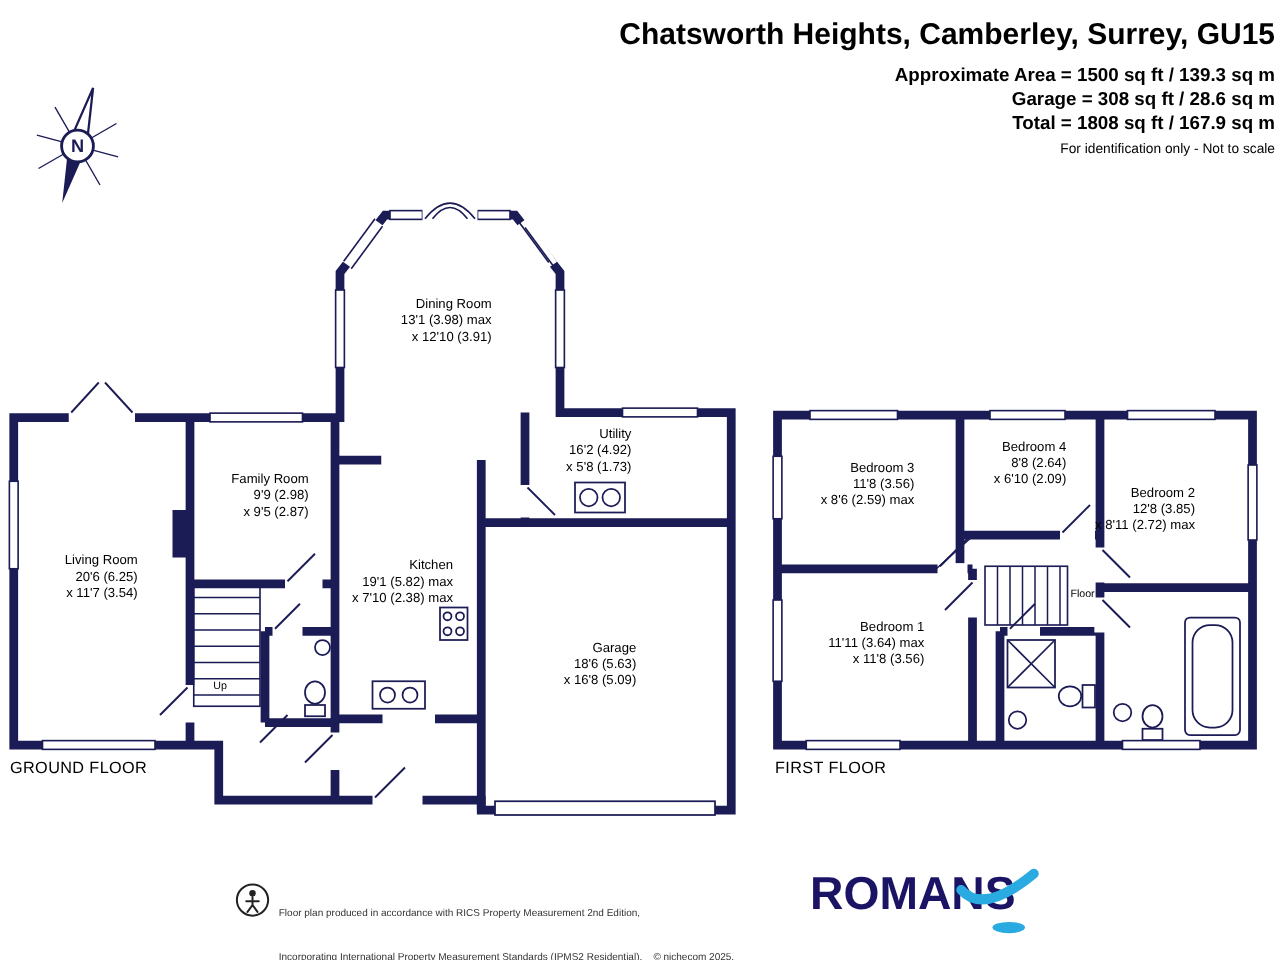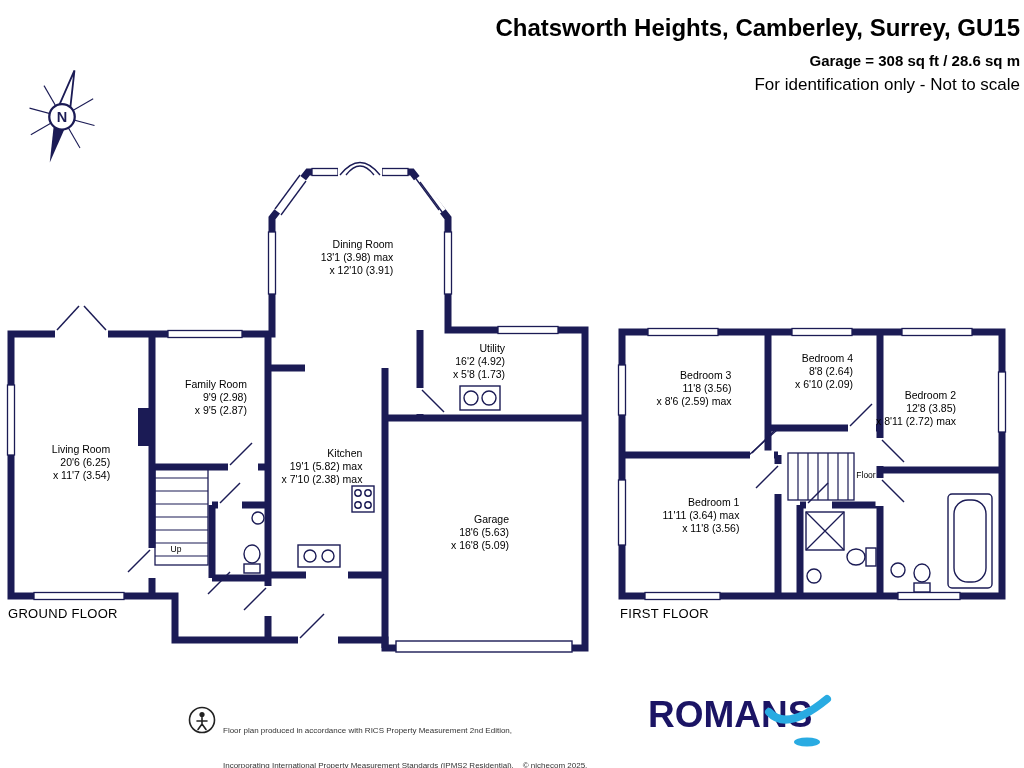--- a/index.html
+++ b/index.html
@@ -4,21 +4,21 @@
 <style>
   body{margin:0;background:#fff}
   .page{position:relative;width:1024px;height:768px;background:#fff;overflow:hidden;
         font-family:Liberation Sans, sans-serif;color:#000}
   .plan{position:absolute;left:0;top:0;width:1024px;height:768px}
   
   .header{position:absolute;top:14px;right:4px;text-align:right}
   .title{font-size:24px;font-weight:bold}
   .areas{margin-top:9px}
   .area{font-size:15px;font-weight:bold;line-height:19px}
-  .note{font-size:17px;margin-top:5px}
+  .note{font-size:11px;margin-top:5px}
   
   .wallf{fill:#fff;stroke:#1b1b55;stroke-width:7;stroke-linejoin:miter}
   .wall{fill:none;stroke:#1b1b55;stroke-width:7}
   .gap{fill:none;stroke:#fff;stroke-width:9}
   .win{fill:#fff;stroke:#1b1b55;stroke-width:1.3}
   .thin{fill:none;stroke:#1b1b55;stroke-width:1.3}
   .leaf{fill:none;stroke:#1b1b55;stroke-width:1.5}
   .fix{fill:#fff;stroke:#1b1b55;stroke-width:1.4}
   .solid{fill:#1b1b55}
   .cthin{stroke:#1b1b55;stroke-width:1.2}
@@ -192,21 +192,23 @@
         <rect class="fix" x="914" y="583" width="16" height="9"></rect>
         <ellipse class="fix" cx="922" cy="573" rx="8" ry="9"></ellipse>
       </g>
       <circle class="fix" cx="898" cy="570" r="7"></circle>
     </g>
   </svg>
 
   <div class="header">
     <div class="title">Chatsworth Heights, Camberley, Surrey, GU15</div>
     <div class="areas">
+      <div class="area">Approximate Area = 1500 sq ft / 139.3 sq m</div>
       <div class="area">Garage = 308 sq ft / 28.6 sq m</div>
+      <div class="area">Total = 1808 sq ft / 167.9 sq m</div>
     </div>
     <div class="note">For identification only - Not to scale</div>
   </div>
 
   <svg class="compass" viewBox="0 0 110 110">
     <g transform="rotate(15 55 57)">
       <line class="cthin" x1="27" y1="29" x2="83" y2="85"></line>
       <line class="cthin" x1="83" y1="29" x2="27" y2="85"></line>
       <line class="cthin" x1="18" y1="57" x2="92" y2="57"></line>
       <polygon points="55,4 62,50 48,50" fill="#fff" stroke="#1b1b55" stroke-width="2"></polygon>

